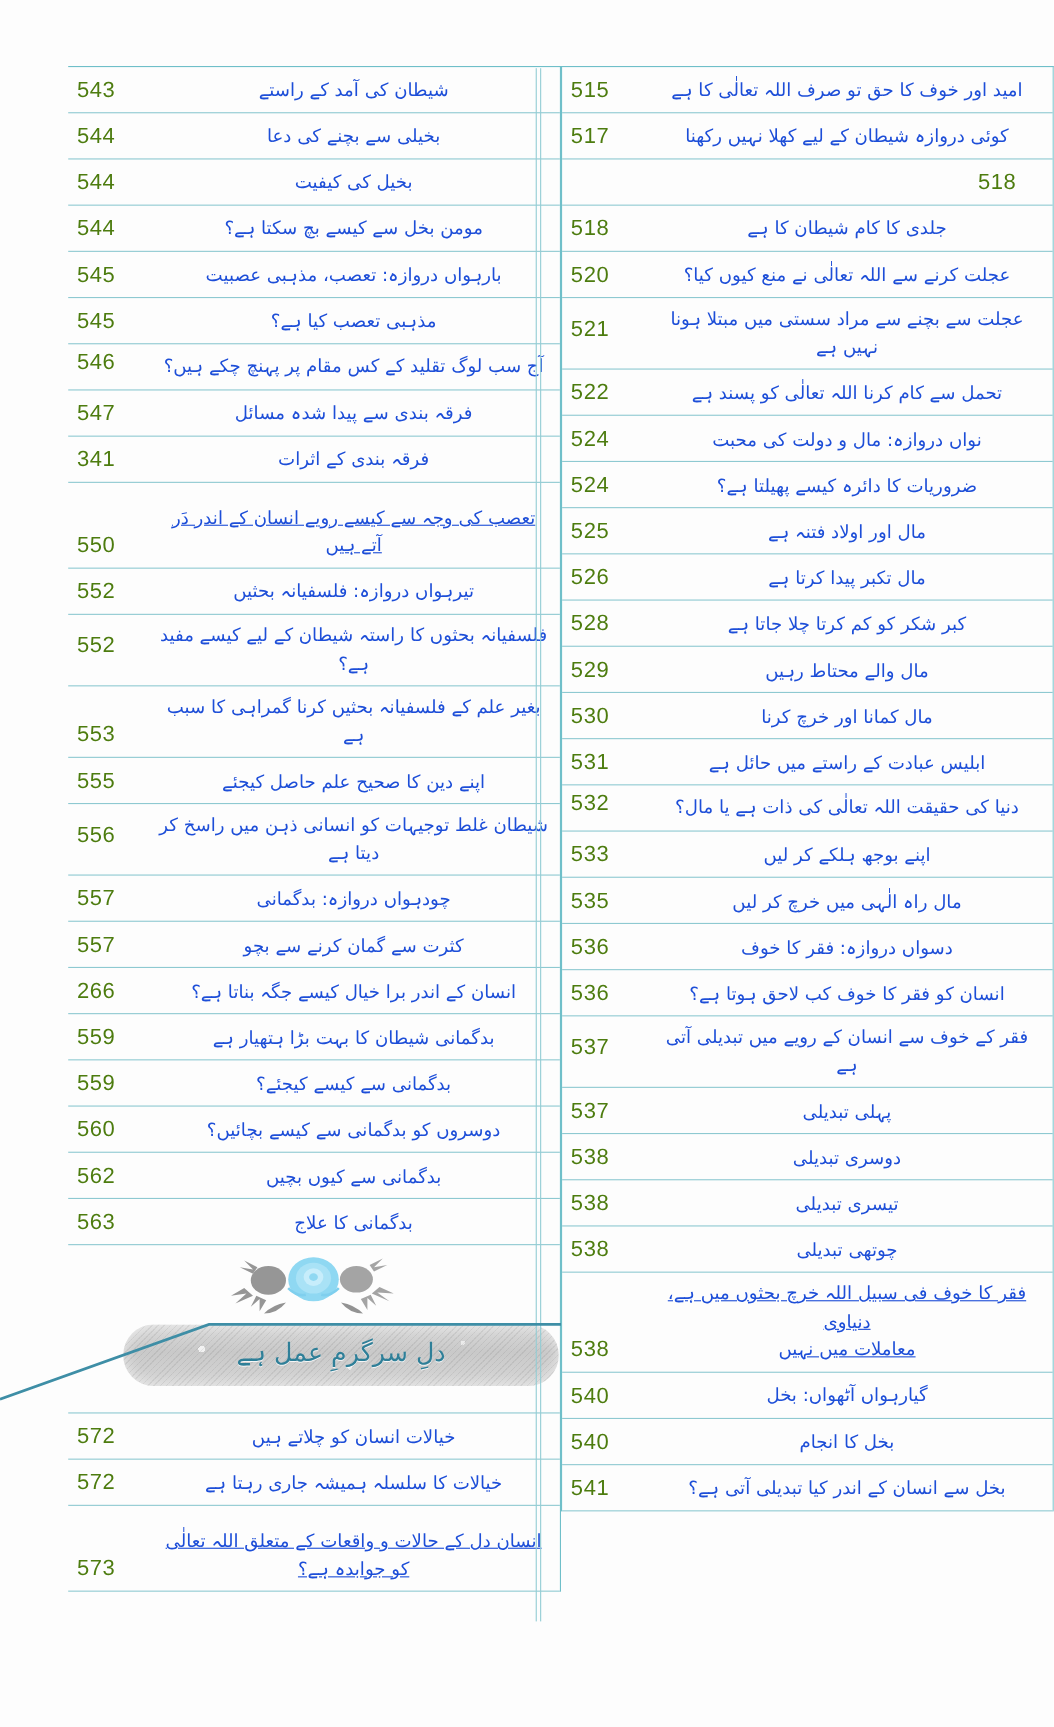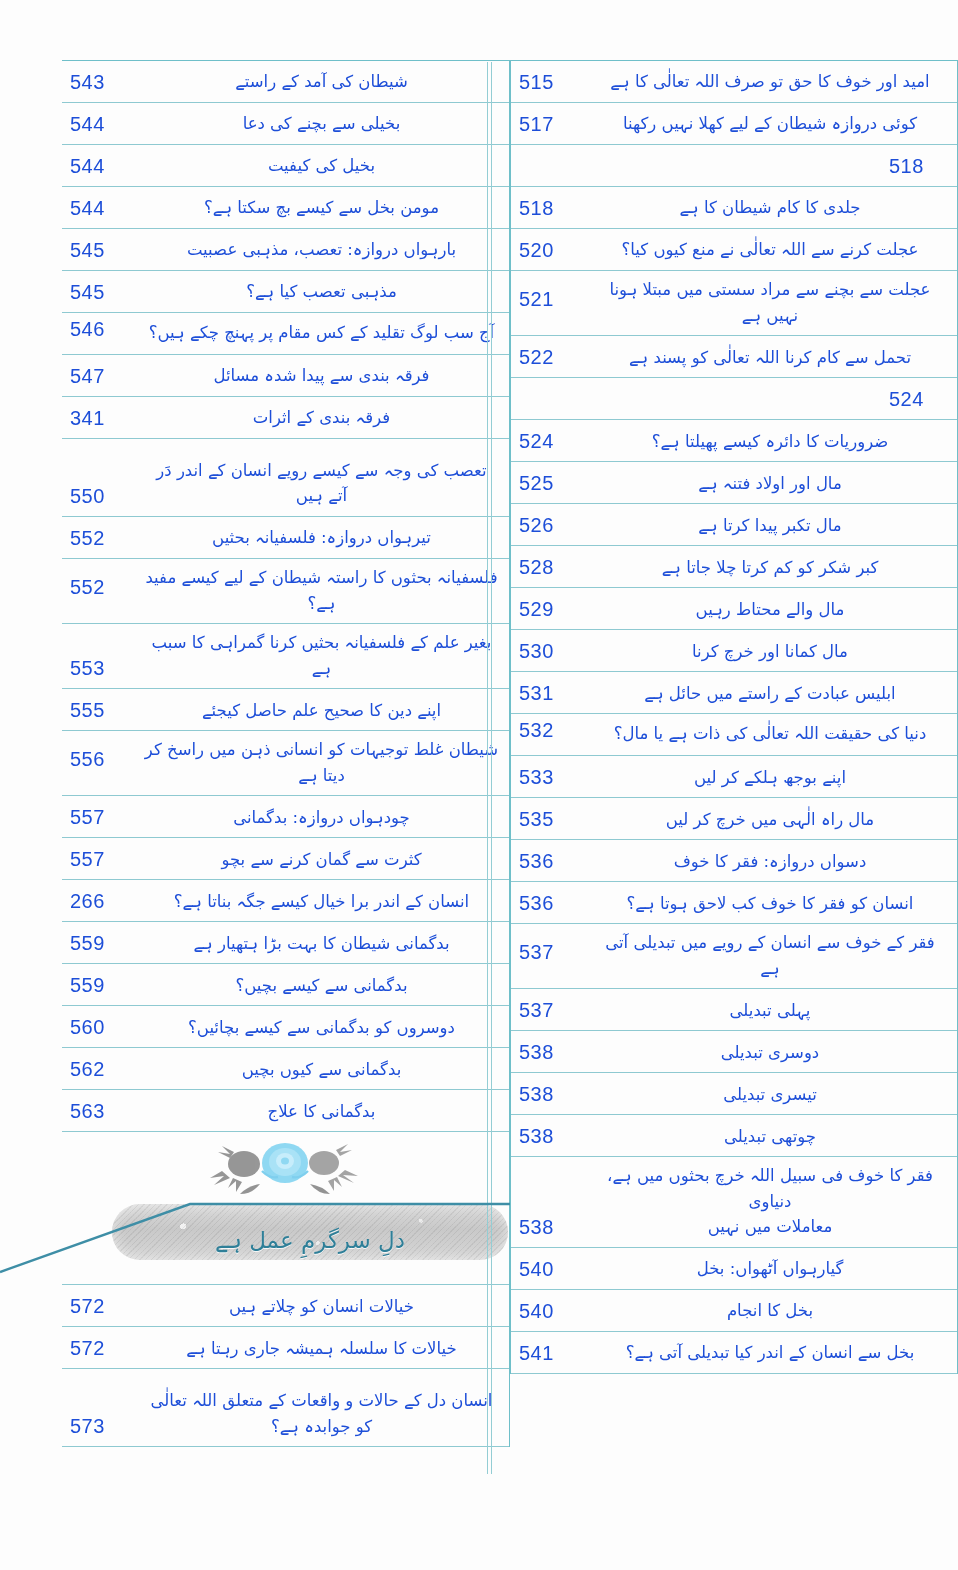--- a/index.html
+++ b/index.html
@@ -85,29 +85,29 @@
     direction: rtl;
     unicode-bidi: embed;
     white-space: pre-line;
   }
 
   .row .pg {
     flex: 0 0 62px;
     text-align: left;
     font-family: "Liberation Sans", sans-serif;
     font-size: 20px;
-    color: #1d4ed8;
+    color: #4d7c0f;
     letter-spacing: 0.5px;
     padding: 0 6px 8px 8px;
     direction: ltr;
   }
 
   
   .row.tall { min-height: 78px; }
-  .row.tall .title { text-align: center; }
+  .row.tall .title { text-align: center; text-decoration: underline; }
 
   
   .row.inline-num { align-items: center; }
 
   
   .section-block {
     position: relative;
     height: 152px;
     border-bottom: 1.5px solid #8ec9d1;
     overflow: visible;
@@ -143,21 +143,21 @@
     background-image:
       repeating-linear-gradient(45deg, rgba(255,255,255,.35) 0 1px, transparent 1px 3px),
       repeating-linear-gradient(-45deg, rgba(120,120,120,.18) 0 1px, transparent 1px 4px);
     mix-blend-mode: multiply;
     opacity:.7;
   }
 
   .banner-text {
     position: absolute;
     left: 50px;
-    top: 80px;
+    top: 69px;
     width: 396px;
     height: 56px;
     display: flex;
     align-items: center;
     justify-content: center;
     font-family: "DejaVu Sans", "Liberation Sans", sans-serif;
     font-size: 23px;
     color: #2f7f98;
     direction: rtl;
     letter-spacing: 0.5px;
@@ -255,21 +255,21 @@
         </div>
         <div class="row">
           <div class="title">انسان کے اندر برا خیال کیسے جگہ بناتا ہے؟</div>
           <div class="pg">266</div>
         </div>
         <div class="row">
           <div class="title">بدگمانی شیطان کا بہت بڑا ہتھیار ہے</div>
           <div class="pg">559</div>
         </div>
         <div class="row">
-          <div class="title">بدگمانی سے کیسے بچیں؟</div>
+          <div class="title">بدگمانی سے کیسے کیجئے؟</div>
           <div class="pg">559</div>
         </div>
         <div class="row">
           <div class="title">دوسروں کو بدگمانی سے کیسے بچائیں؟</div>
           <div class="pg">560</div>
         </div>
         <div class="row">
           <div class="title">بدگمانی سے کیوں بچیں</div>
           <div class="pg">562</div>
         </div>
@@ -347,20 +347,21 @@
         </div>
         <div class="row inline-num">
           <div class="title">عجلت سے بچنے سے مراد سستی میں مبتلا ہونا نہیں ہے</div>
           <div class="pg">521</div>
         </div>
         <div class="row">
           <div class="title">تحمل سے کام کرنا اللہ تعالٰی کو پسند ہے</div>
           <div class="pg">522</div>
         </div>
         <div class="row">
+          <div class="title">نواں دروازہ: مال و دولت کی محبت</div>
           <div class="pg">524</div>
         </div>
         <div class="row">
           <div class="title">ضروریات کا دائرہ کیسے پھیلتا ہے؟</div>
           <div class="pg">524</div>
         </div>
         <div class="row">
           <div class="title">مال اور اولاد فتنہ ہے</div>
           <div class="pg">525</div>
         </div>

